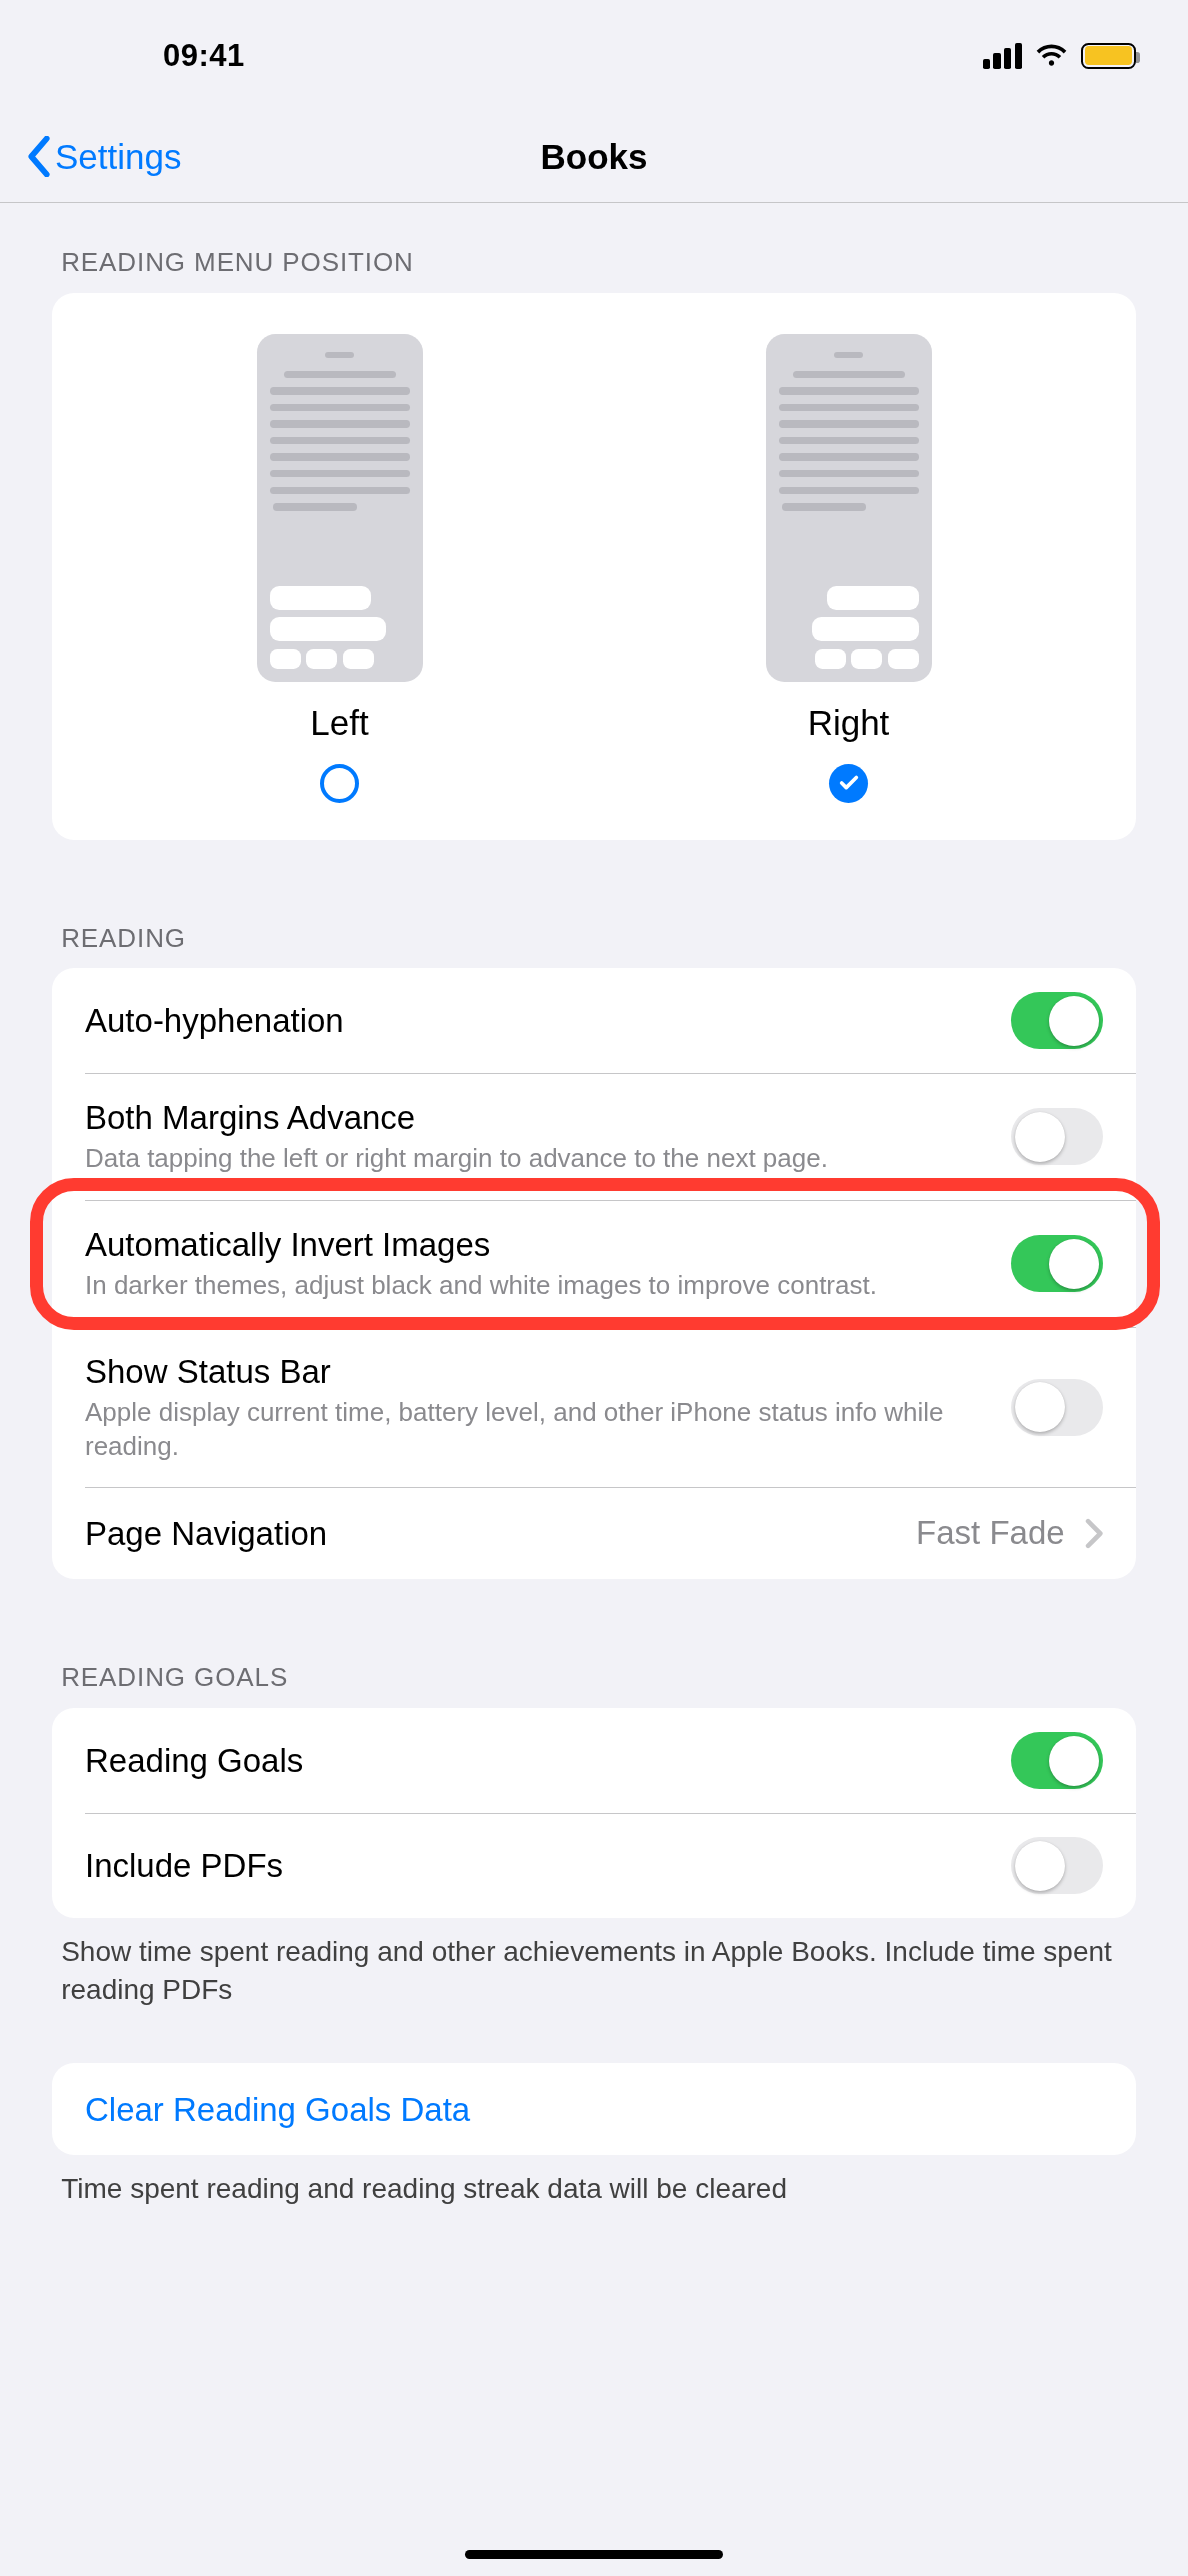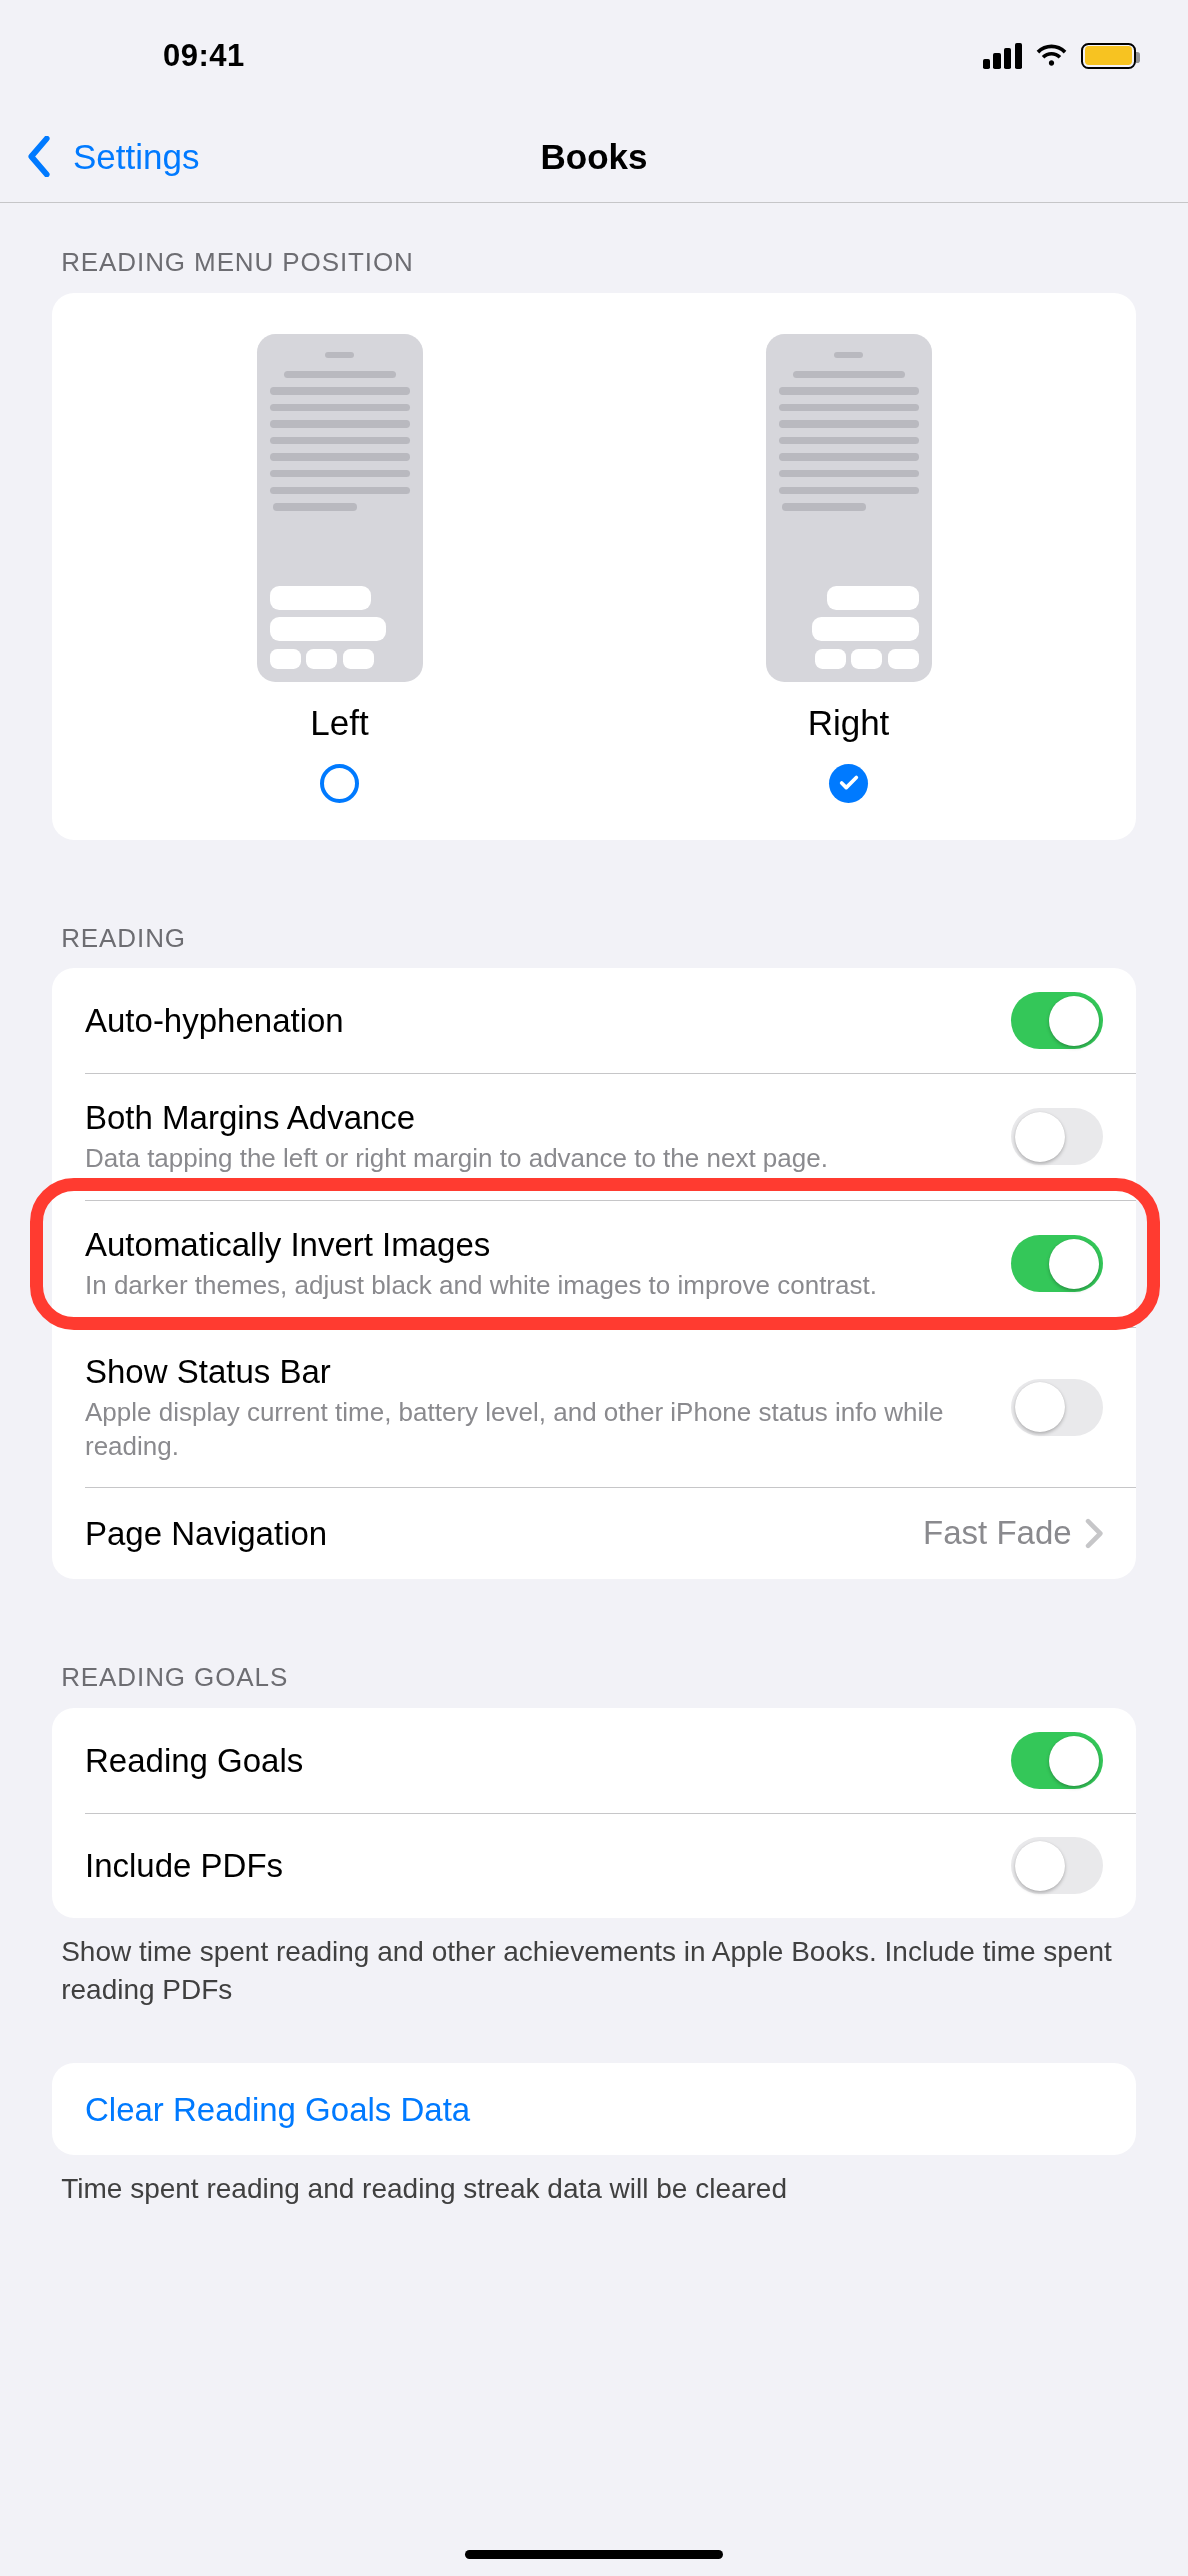--- a/index.html
+++ b/index.html
@@ -52,21 +52,21 @@
   .nav-bar {
     height: 92px;
     display:flex;
     align-items:center;
     justify-content:center;
     position:relative;
     border-bottom:0.9px solid #c6c6c8;
     background:#f2f2f7;
   }
   .nav-back {
-    position:absolute; left:26px; display:flex; align-items:center; gap:21px;
+    position:absolute; left:26px; display:flex; align-items:center; gap:3px;
     color:#007aff; font-size:35px;
   }
   .nav-back svg { width:26px; height:41px; }
   .nav-title { font-size:35px; font-weight:600; }
 
   
   .content { padding: 0 52px; }
   .section-header {
     font-size:26px; color:#6d6d72; letter-spacing:0.9px;
     padding: 44px 9.2px 14.7px 9.2px;
@@ -86,21 +86,21 @@
     display:flex; align-items:center; padding: 24px 33px;
     min-height:92px; position:relative;
   }
   .row + .row::before {
     content:""; position:absolute; left:33px; right:0; top:0;
     height:0.9px; background:#c6c6c8;
   }
   .row-body { flex:1; min-width:0; padding-right:22px; }
   .row-title { font-size:33px; line-height:1.25; }
   .row-sub { font-size:26px; color:#8a8a8e; line-height:1.3; margin-top:3.7px; }
-  .row-value { font-size:33px; color:#8a8a8e; margin-right:13px; }
+  .row-value { font-size:33px; color:#8a8a8e; margin-right:20px; }
   .chev { color:#c6c6c8; }
   .chev svg { width:18.4px; height:31px; display:block; }
 
   
   .toggle {
     width:92px; height:57px; border-radius:37px; position:relative; flex:none;
     background:#e9e9eb; transition:none;
   }
   .toggle.on{ background:#34c759; }
   .toggle-knob{

